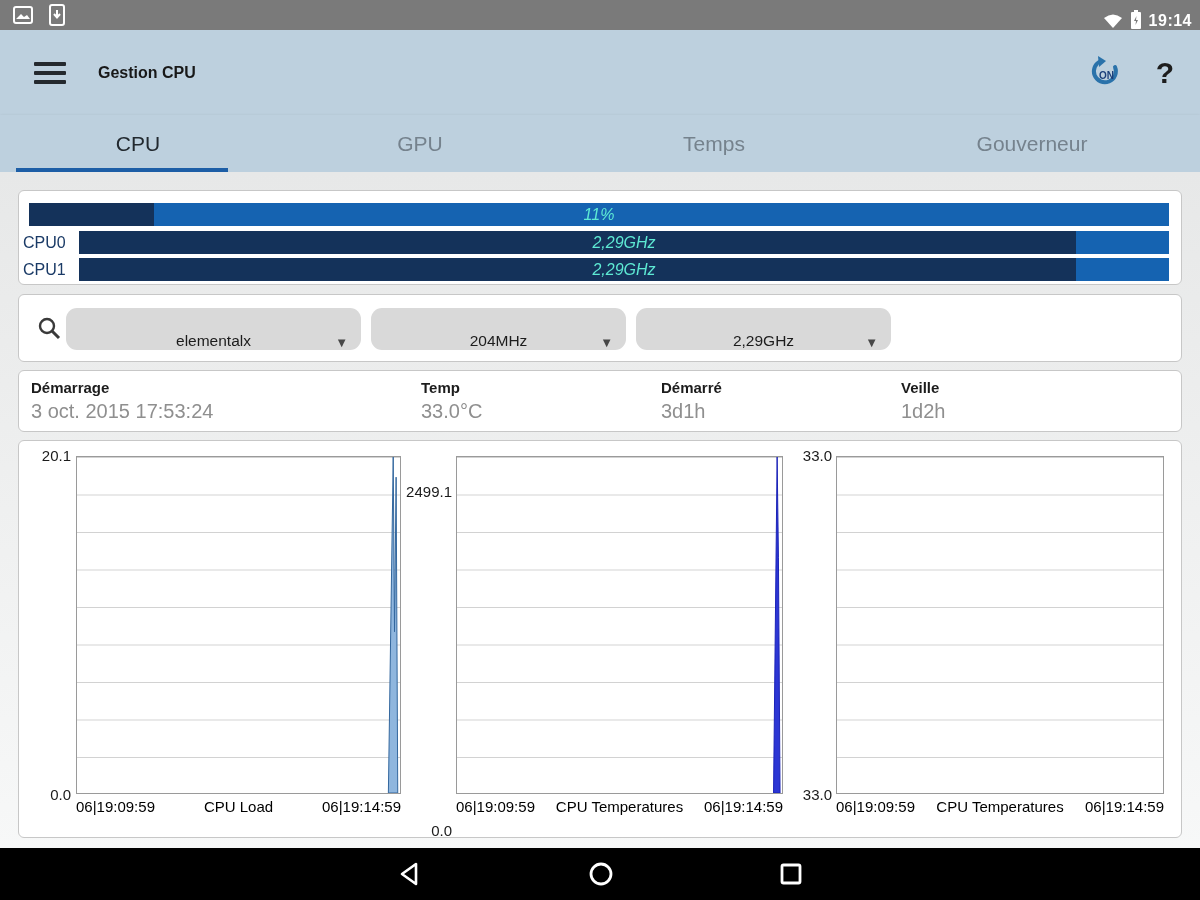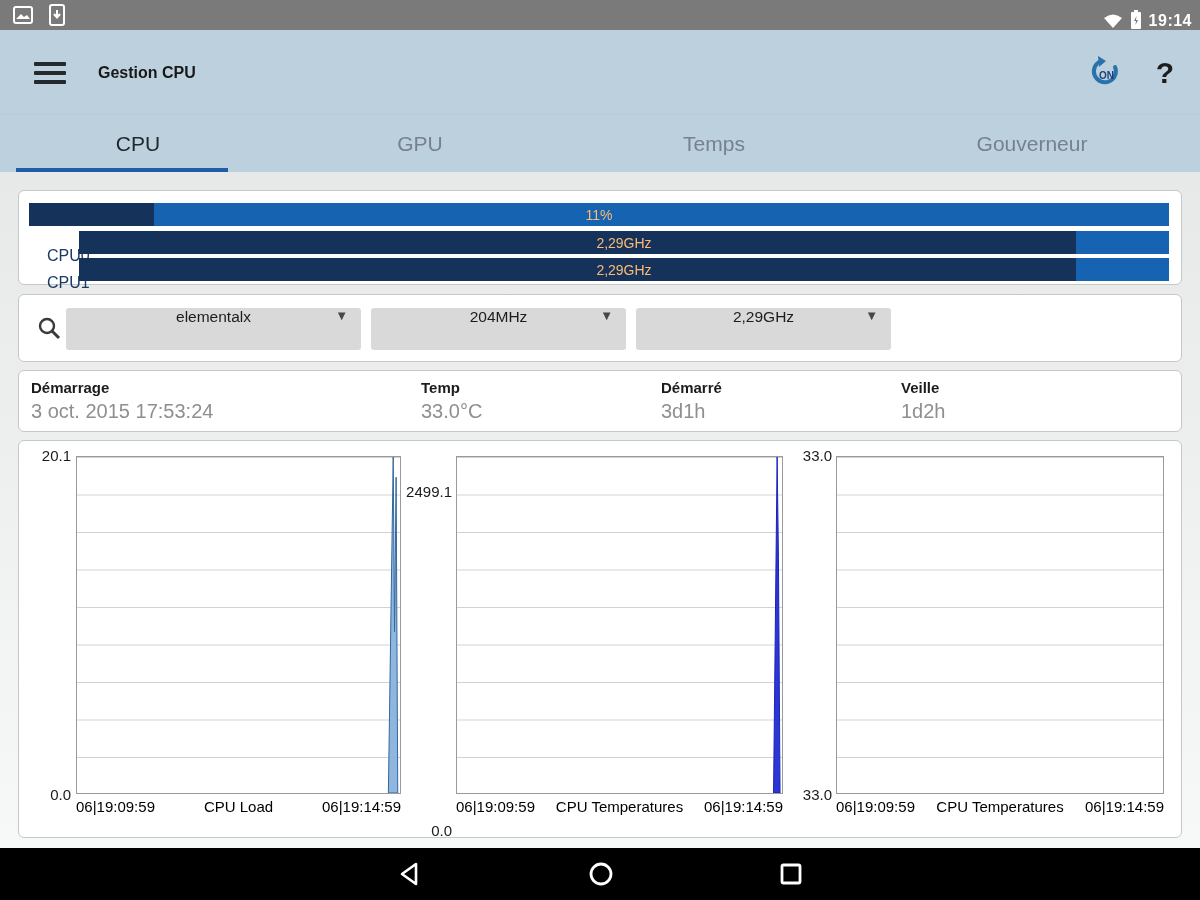--- a/index.html
+++ b/index.html
@@ -53,33 +53,33 @@
   #card-bars { top:18px; height:95px; }
   #card-selectors { top:122px; height:68px; }
   #card-info { top:198px; height:62px; }
   #card-charts { top:268px; height:398px; }
   
   .hbar { position:absolute; height:23px; background:#1563b1; overflow:hidden; }
   .hbar .fill { position:absolute; left:0; top:0; height:100%; background:#14325a; }
   .hbar .bar-text {
     position:absolute; left:0; top:0; width:100%; height:100%;
     display:flex; align-items:center; justify-content:center;
-    color:#fdba74; font-size:14px;
+    color:#5eead4; font-size:16px;font-style:italic;
   }
   #usage-bar { left:10px; top:12px; width:1140px; }
   #core0-bar, #core1-bar { left:60px; width:1090px; }
   #core0-bar { top:40px; } #core1-bar { top:67px; }
-  .core-label { position:absolute; left:28px; width:46px; height:23px;
-    font-size:16px; color:#1a3a66; display:flex; align-items:center;margin-top:13px; }
+  .core-label { position:absolute; left:4px; width:46px; height:23px;
+    font-size:16px; color:#1a3a66; display:flex; align-items:center; }
   #core0-label { top:40px; } #core1-label { top:67px; }
   
   #search-icon { position:absolute; left:18px; top:21px; }
   .dd {
-    position:absolute; top:13px; height:42px; background:#d9d9d9; border-radius:3px;
-    display:flex; align-items:flex-start; justify-content:center;
+    position:absolute; top:13px; height:42px; background:#d9d9d9; border-radius:11px;
+    display:flex; align-items:flex-end; justify-content:center;
     font-size:15.5px; color:#1c1c1c; cursor:pointer;
   }
   .dd .caret { position:absolute; right:13px; font-size:13px; color:#474747; }
   #dd-governor { left:47px; width:295px; }
   #dd-freq-min { left:352px; width:255px; }
   #dd-freq-max { left:617px; width:255px; }
   
   .info-item { position:absolute; top:8px; }
   .info-label { font-size:15px; font-weight:bold; color:#1c1c1c; }
   .info-value { font-size:20px; color:#8f8f8f; margin-top:4px; }

